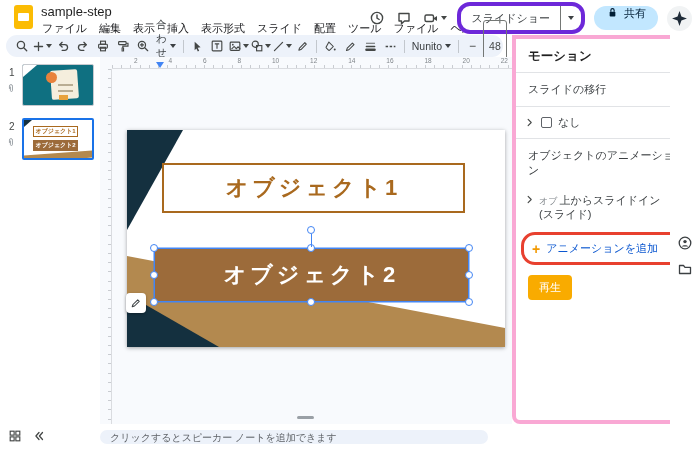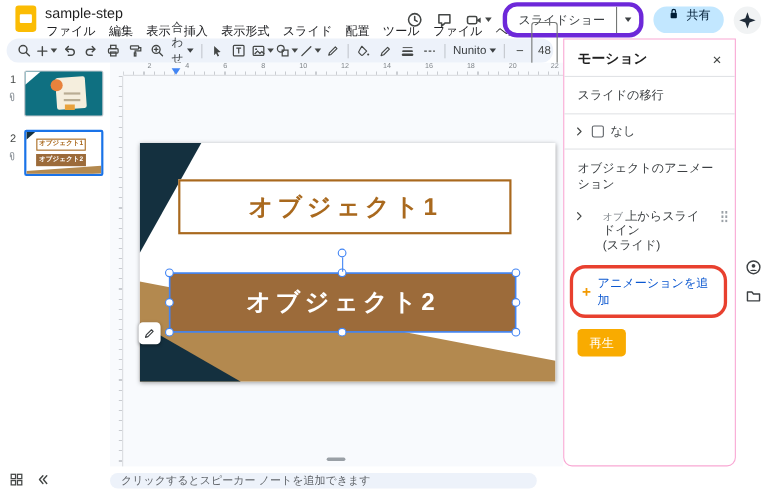--- a/index.html
+++ b/index.html
@@ -74,30 +74,30 @@
   #rot-handle{left:calc(50% - 4.5px);top:-23px}
   #float-btn{position:absolute;left:26px;top:236px;width:20px;height:20px;background:#fff;border-radius:4px;box-shadow:0 1px 3px rgba(0,0,0,.3);display:flex;align-items:center;justify-content:center;color:#3c4043}
   #drag-line{position:absolute;left:197px;top:359px;width:17px;height:3px;border-radius:2px;background:#9aa0a6}
 
   
   #notes-bar{position:absolute;left:100px;top:430px;width:388px;height:14px;background:var(--toolbar_bg,#edf2fa);border-radius:8px;font-size:10px;color:#5f6368;line-height:15px;padding-left:10px;box-sizing:border-box;white-space:nowrap;overflow:hidden}
   #grid-btn{position:absolute;left:8px;top:429px;color:#444746}
   #collapse-left{position:absolute;left:32px;top:429px;color:#444746}
 
   
-  #motion{position:absolute;left:512px;top:35px;width:157px;bottom:26px;background:#fff;border:1px solid #f9a8d4;border-radius:0 0 8px 8px;box-sizing:border-box;font-size:11px;color:#3c4043}
+  #motion{position:absolute;left:512px;top:35px;width:187px;bottom:26px;background:#fff;border:4px solid #f9a8d4;border-radius:0 0 8px 8px;box-sizing:border-box;font-size:11px;color:#3c4043}
   #motion .hdr{display:flex;align-items:center;justify-content:space-between;padding:9px 12px 7px}
   #motion .hdr .t{font-size:12.5px;font-weight:600;color:#1f1f1f}
   #motion .hdr .x{font-size:14px;color:#444746;line-height:12px}
   #motion hr{border:none;border-top:1px solid #e1e3e6;margin:0}
   #motion .sect{padding:9px 12px;color:#3c4043}
   #motion .row{display:flex;align-items:center;gap:6px;padding:8px 8px}
   .chev{color:#444746;flex:0 0 auto}
   #trans-icon{width:11px;height:11px;border:1.5px solid #5f6368;border-radius:2px;box-sizing:border-box}
-  #anim-item{display:flex;align-items:flex-start;gap:16px;padding:7px 6px 7px 8px}
+  #anim-item{display:flex;align-items:flex-start;gap:4px;padding:7px 6px 7px 8px}
   #anim-item .txt{flex:1;line-height:13px;color:#3c4043}
   #anim-item .pre{font-size:9px;color:#80868b;margin-right:2px}
   #add-row{position:relative;margin:8px 8px 0;display:flex;align-items:center;gap:6px;padding:5px 8px}
   #add-row .plus{color:#f29900;font-size:14px;font-weight:bold;line-height:10px}
   #add-row .lbl{color:var(--accent,#0b57d0);font-size:11px}
   #annotation{position:absolute;left:-3px;right:-1px;top:-4px;bottom:-4px;border:3px solid var(--annotation_red,#e8402f);border-radius:14px;pointer-events:none}
   #play-btn{display:inline-block;margin:14px 12px 0;background:var(--play_bg,#f9ab00);color:#fff;font-size:11px;font-weight:normal;padding:5px 11px;border-radius:4px}
 
   
   #rail{position:absolute;right:0;top:35px;width:30px;bottom:26px;background:#fff}

